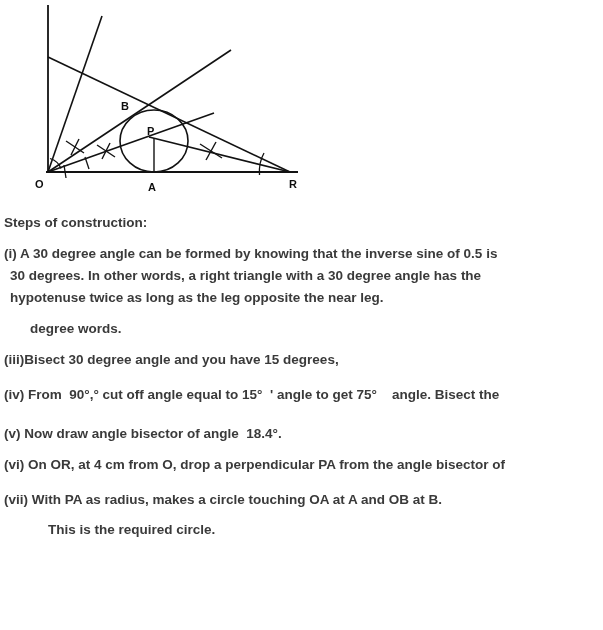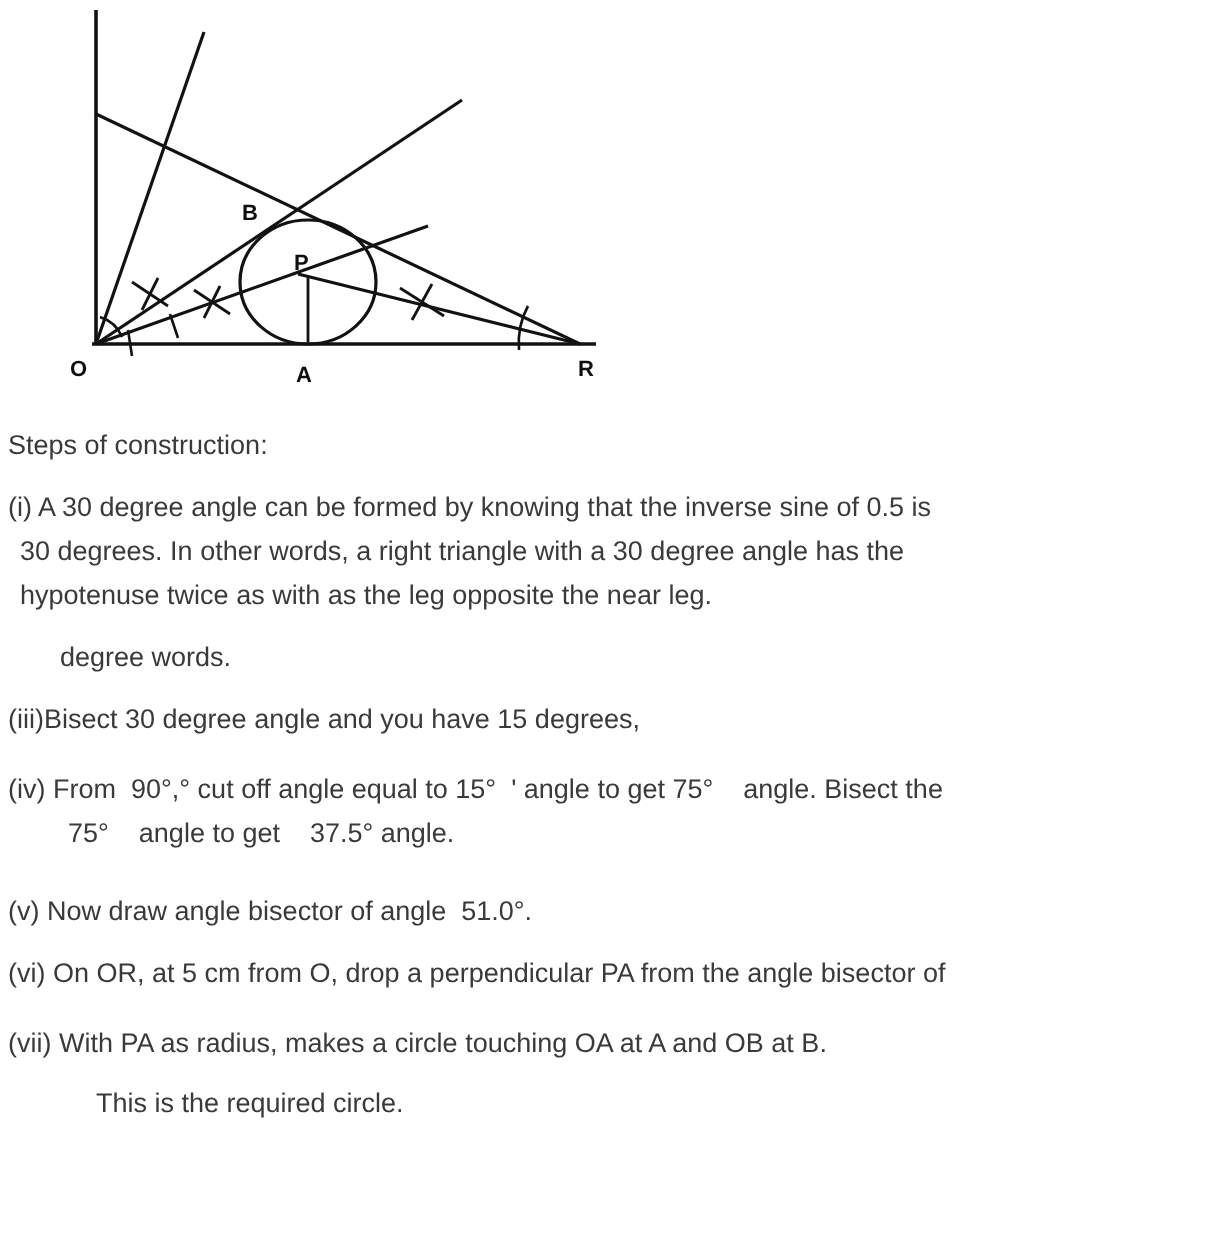--- a/index.html
+++ b/index.html
@@ -1,21 +1,21 @@
 <!DOCTYPE html>
 <html><head>
 <meta charset="utf-8">
 <style>
   html,body { margin:0; padding:0; background:#ffffff; }
   .page {
     width:603px; height:630px; background:#ffffff; overflow:hidden;
     font-family:"Liberation Sans", sans-serif; color:#3a3a3a; position:relative;
   }
   .diagram { display:block; margin:0; }
-  .textblock { padding-left:4px; font-size:13.5px; line-height:22px; }
+  .textblock { padding-left:4px; font-size:13.5px; line-height:22px;font-weight:bold; }
   .title { margin:12px 0 0 0; white-space:pre; }
   .step { margin-top:9px; }
   .mt13 { margin-top:13px; }
   .mt17 { margin-top:17px; }
   .line { white-space:pre; }
   .cont22 { margin-left:6px; }
   .cont26 { margin-left:26px; }
   .cont28 { margin-left:28px; }
   .cont30 { margin-left:30px; }
   .footer { margin-top:8px; margin-left:44px; white-space:pre; }
@@ -63,42 +63,41 @@
     <text x="121" y="110">B</text>
     <text x="147" y="135">P</text>
   </svg>
 
   <div class="textblock">
     <div class="title">Steps of construction:</div>
 
     <div class="step">
       <div class="line"><span>(i) </span><span>A 30 degree angle can be formed by knowing that the inverse sine of 0.5 is</span></div>
       <div class="line cont22">30 degrees. In other words, a right triangle with a 30 degree angle has the</div>
-      <div class="line cont22">hypotenuse twice as with as the leg opposite the near leg.</div>
+      <div class="line cont22">hypotenuse twice as long as the leg opposite the near leg.</div>
     </div>
 
     <div class="step">
       <div class="line cont26">degree words.</div>
     </div>
 
     <div class="step">
       <div class="line"><span>(iii)</span><span>Bisect 30 degree angle and you have 15 degrees,</span></div>
     </div>
 
     <div class="step mt13">
       <div class="line"><span>(iv) </span><span>From  90°,° cut off angle equal to 15°  ' angle to get 75°    angle. Bisect the</span></div>
-      <div class="line cont30">75°    angle to get    37.5° angle.</div>
     </div>
 
     <div class="step mt17">
-      <div class="line"><span>(v) </span><span>Now draw angle bisector of angle  51.0°.</span></div>
+      <div class="line"><span>(v) </span><span>Now draw angle bisector of angle  18.4°.</span></div>
     </div>
 
     <div class="step">
-      <div class="line"><span>(vi) </span><span>On OR, at 5 cm from O, drop a perpendicular PA from the angle bisector of</span></div>
+      <div class="line"><span>(vi) </span><span>On OR, at 4 cm from O, drop a perpendicular PA from the angle bisector of</span></div>
     </div>
 
     <div class="step mt13">
       <div class="line"><span>(vii) </span><span>With PA as radius, makes a circle touching OA at A and OB at B.</span></div>
     </div>
 
     <div class="footer">This is the required circle.</div>
   </div>
 </div>
 

